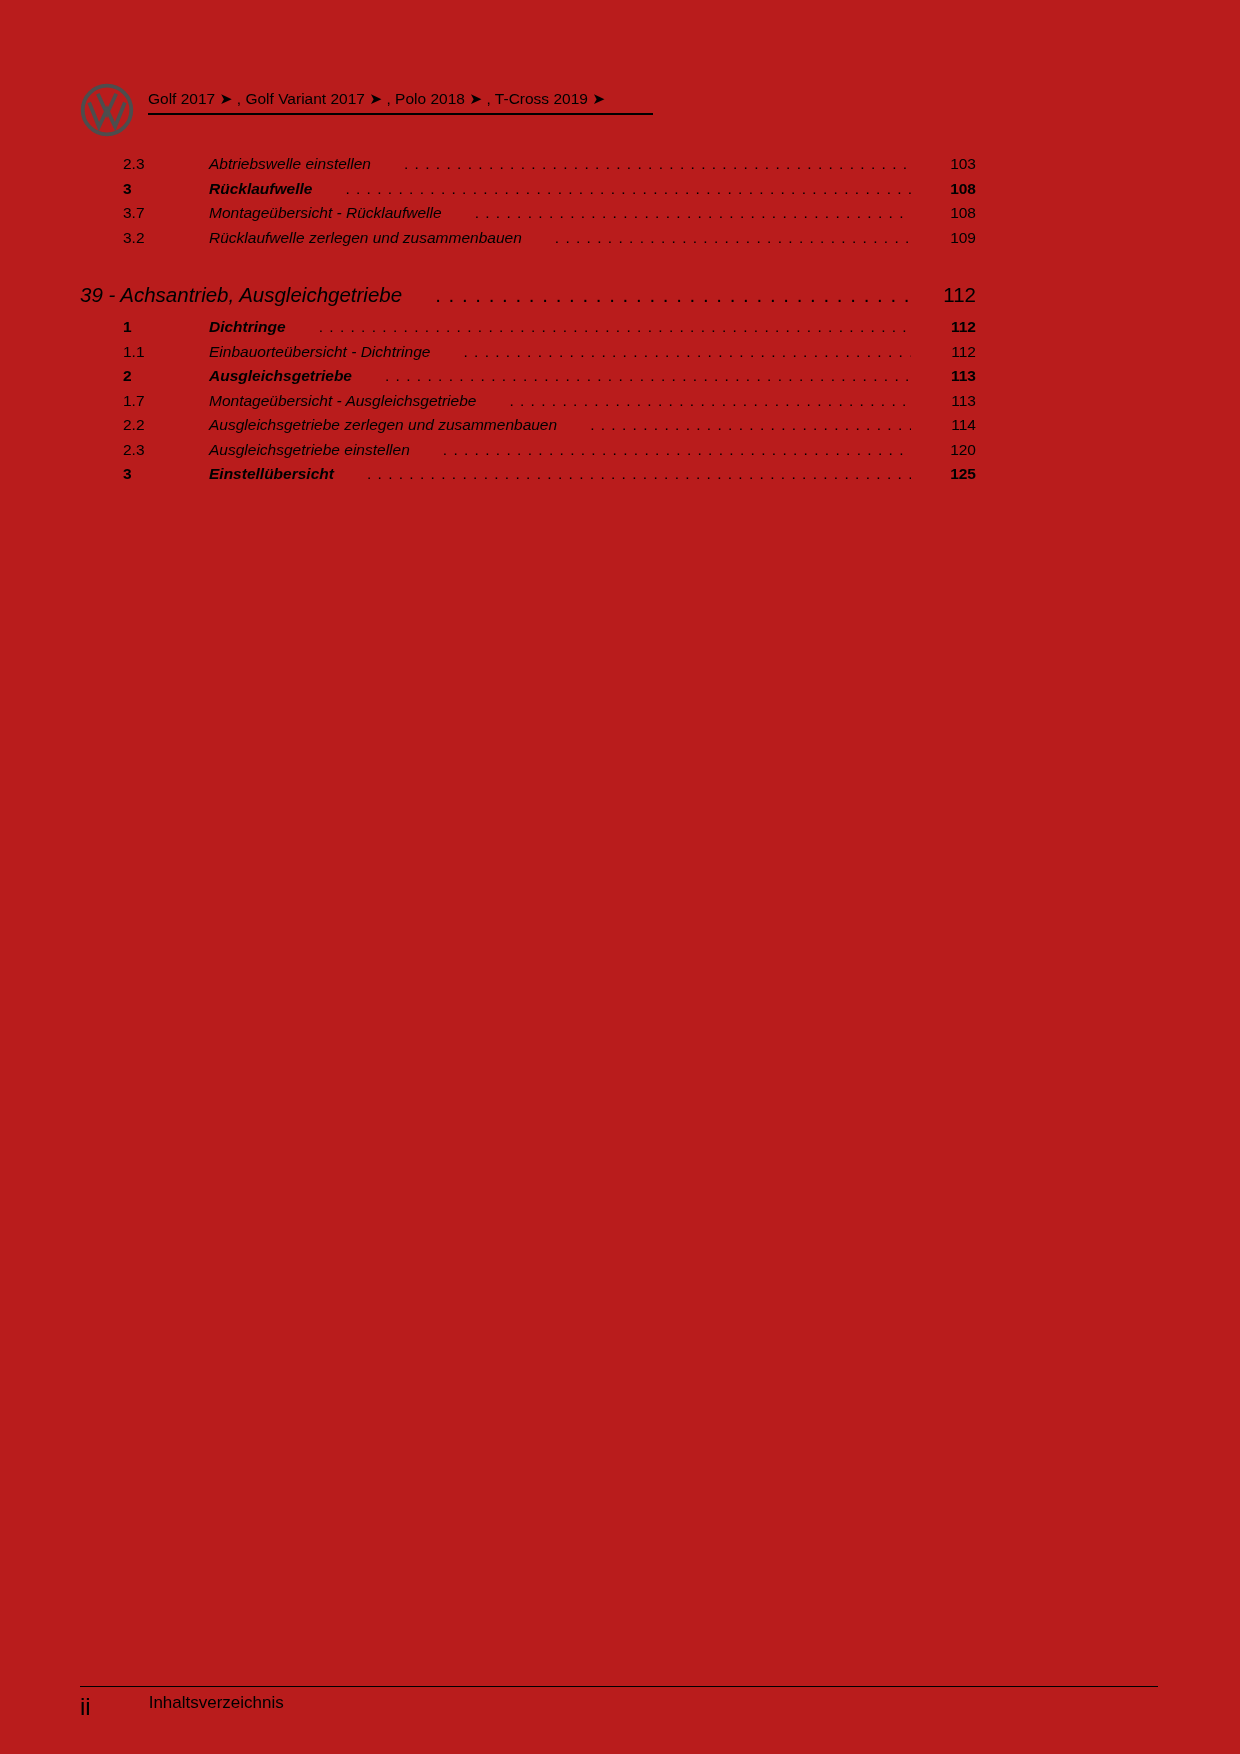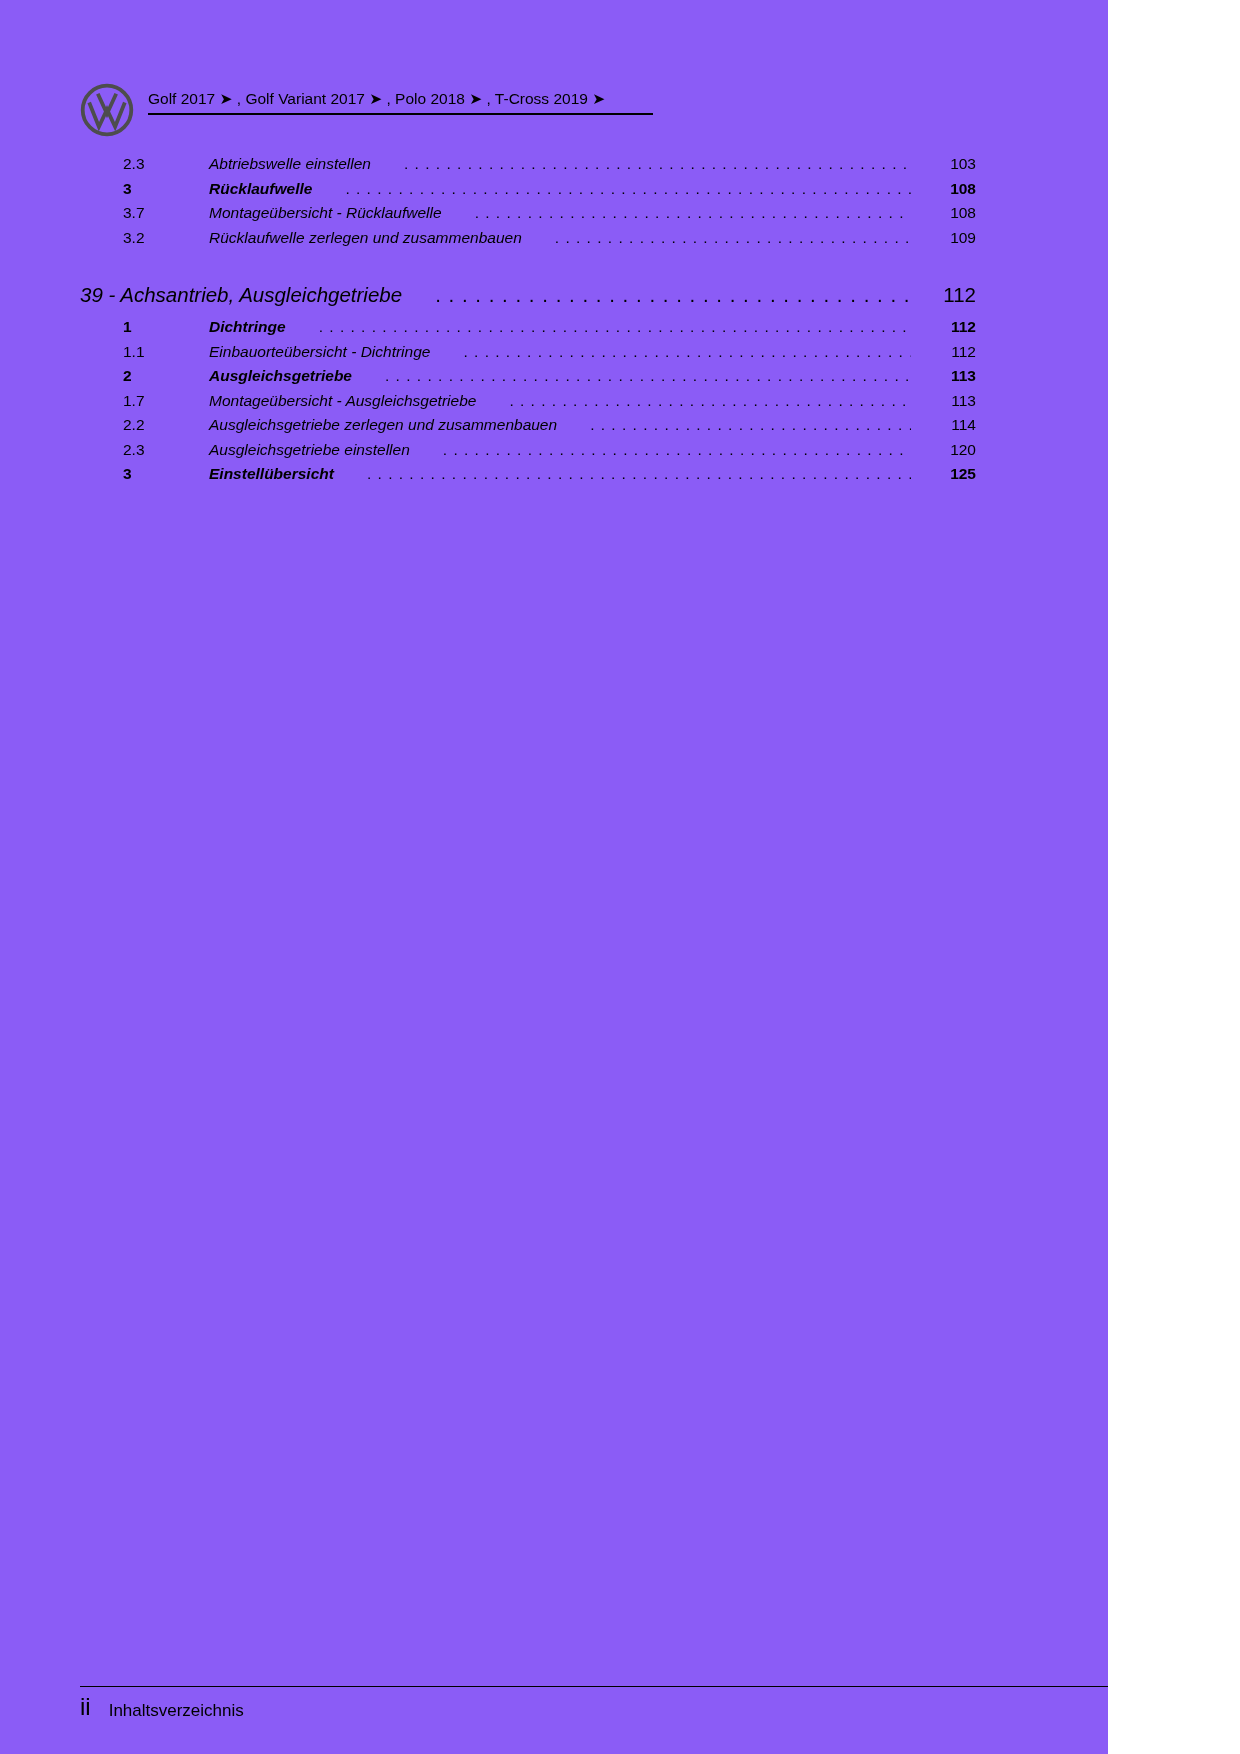--- a/index.html
+++ b/index.html
@@ -4,22 +4,22 @@
 <style>
   * { margin: 0; padding: 0; box-sizing: border-box; }
   html, body { background: #ffffff; }
   body {
     width: 1240px; height: 1754px;
     font-family: "Liberation Sans", sans-serif;
     color: #000;
   }
   .page {
     position: relative;
-    width: 1108px; height: 1754px;
-    background: #8b5cf6;
+    width: 1240px; height: 1754px;
+    background: #b91c1c;
     overflow: hidden;
   }
 
   
   .doc-header {
     position: absolute;
     top: 83px; left: 80px;
     display: flex;
     align-items: flex-start;
   }
@@ -78,21 +78,21 @@
   }
 
   
   .doc-footer {
     position: absolute;
     left: 80px;
     width: 1078px;
     top: 1686px;
   }
   .footer-rule { border-top: 1.5px solid #000; height: 0; margin-bottom: 6px; }
-  .footer-content { display: flex; align-items: flex-end; }
+  .footer-content { display: flex; align-items: flex-start; gap: 40px; }
   .footer-page { font-size: 24px; margin-right: 18px; }
   .footer-label { font-size: 17px; }
 </style>
 </head>
 <body>
 
 <div class="page">
 
   <header class="doc-header">
     <span class="logo">

